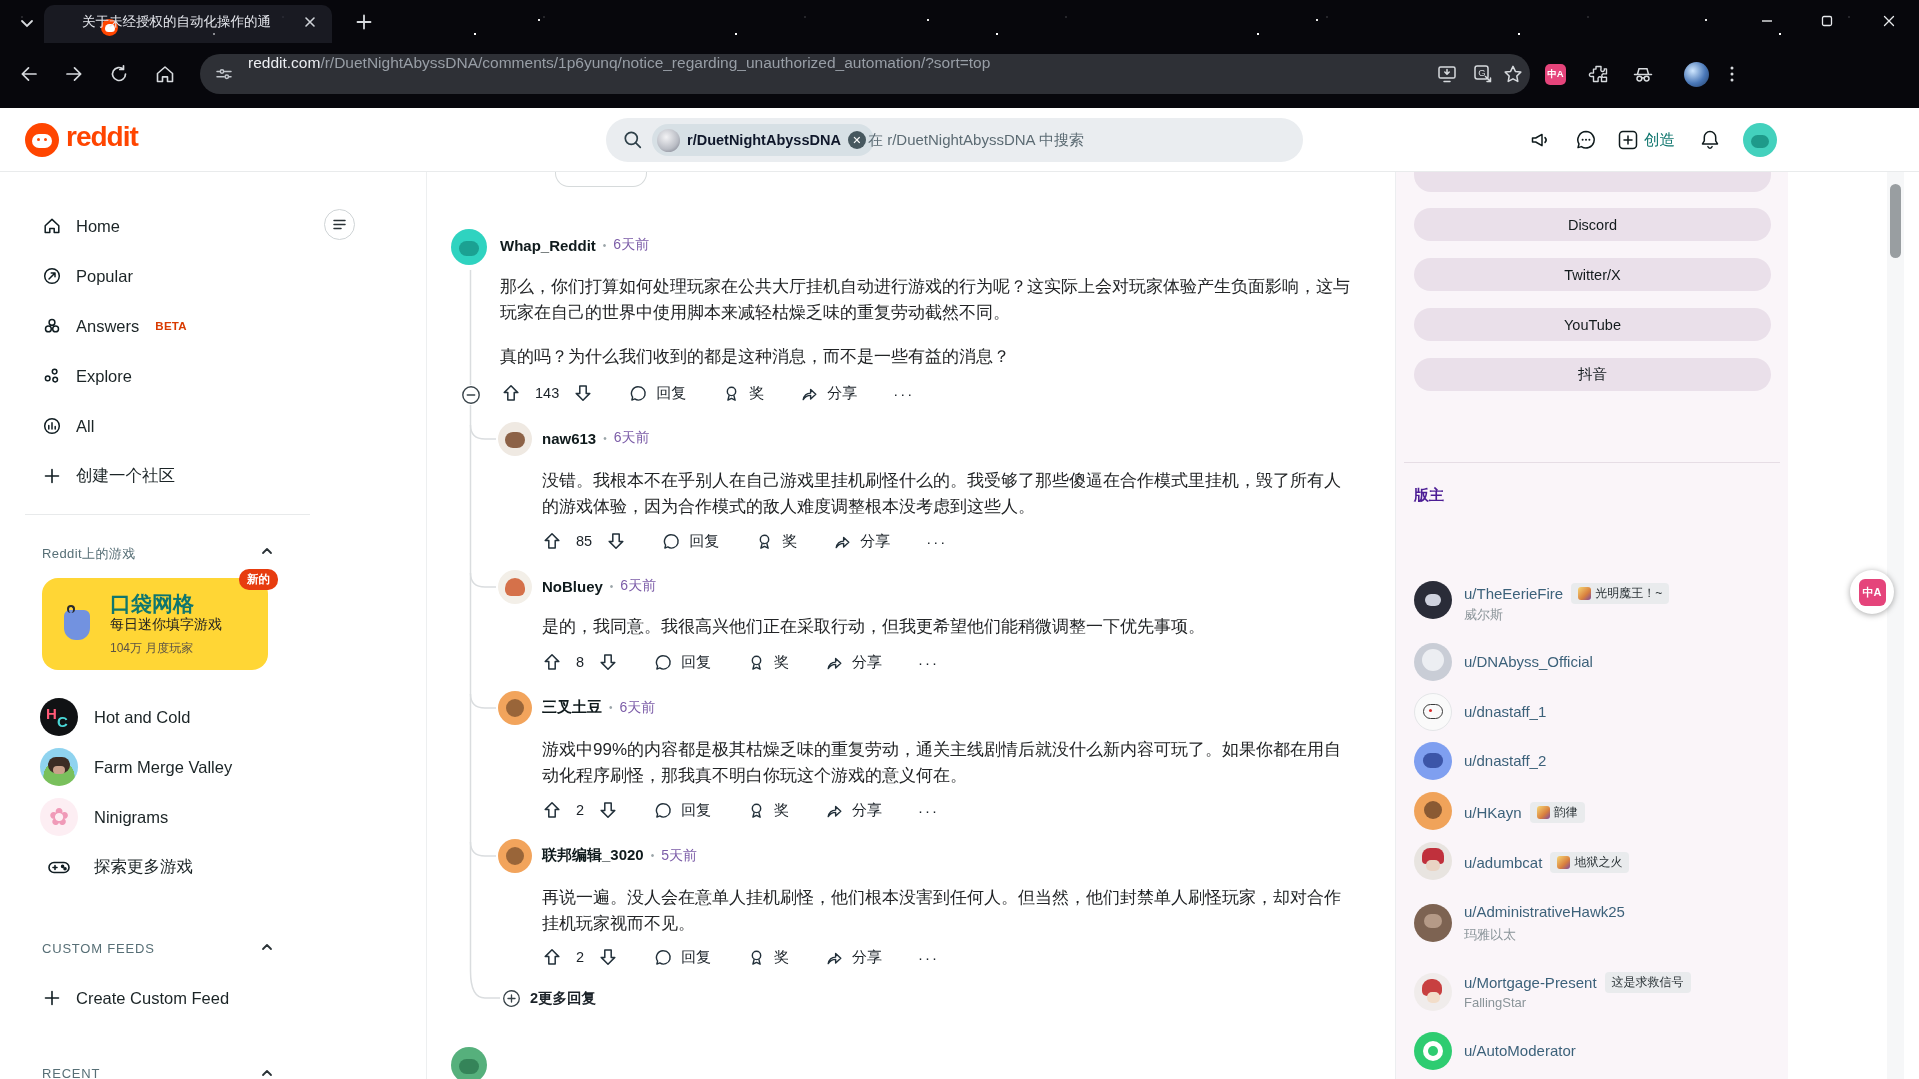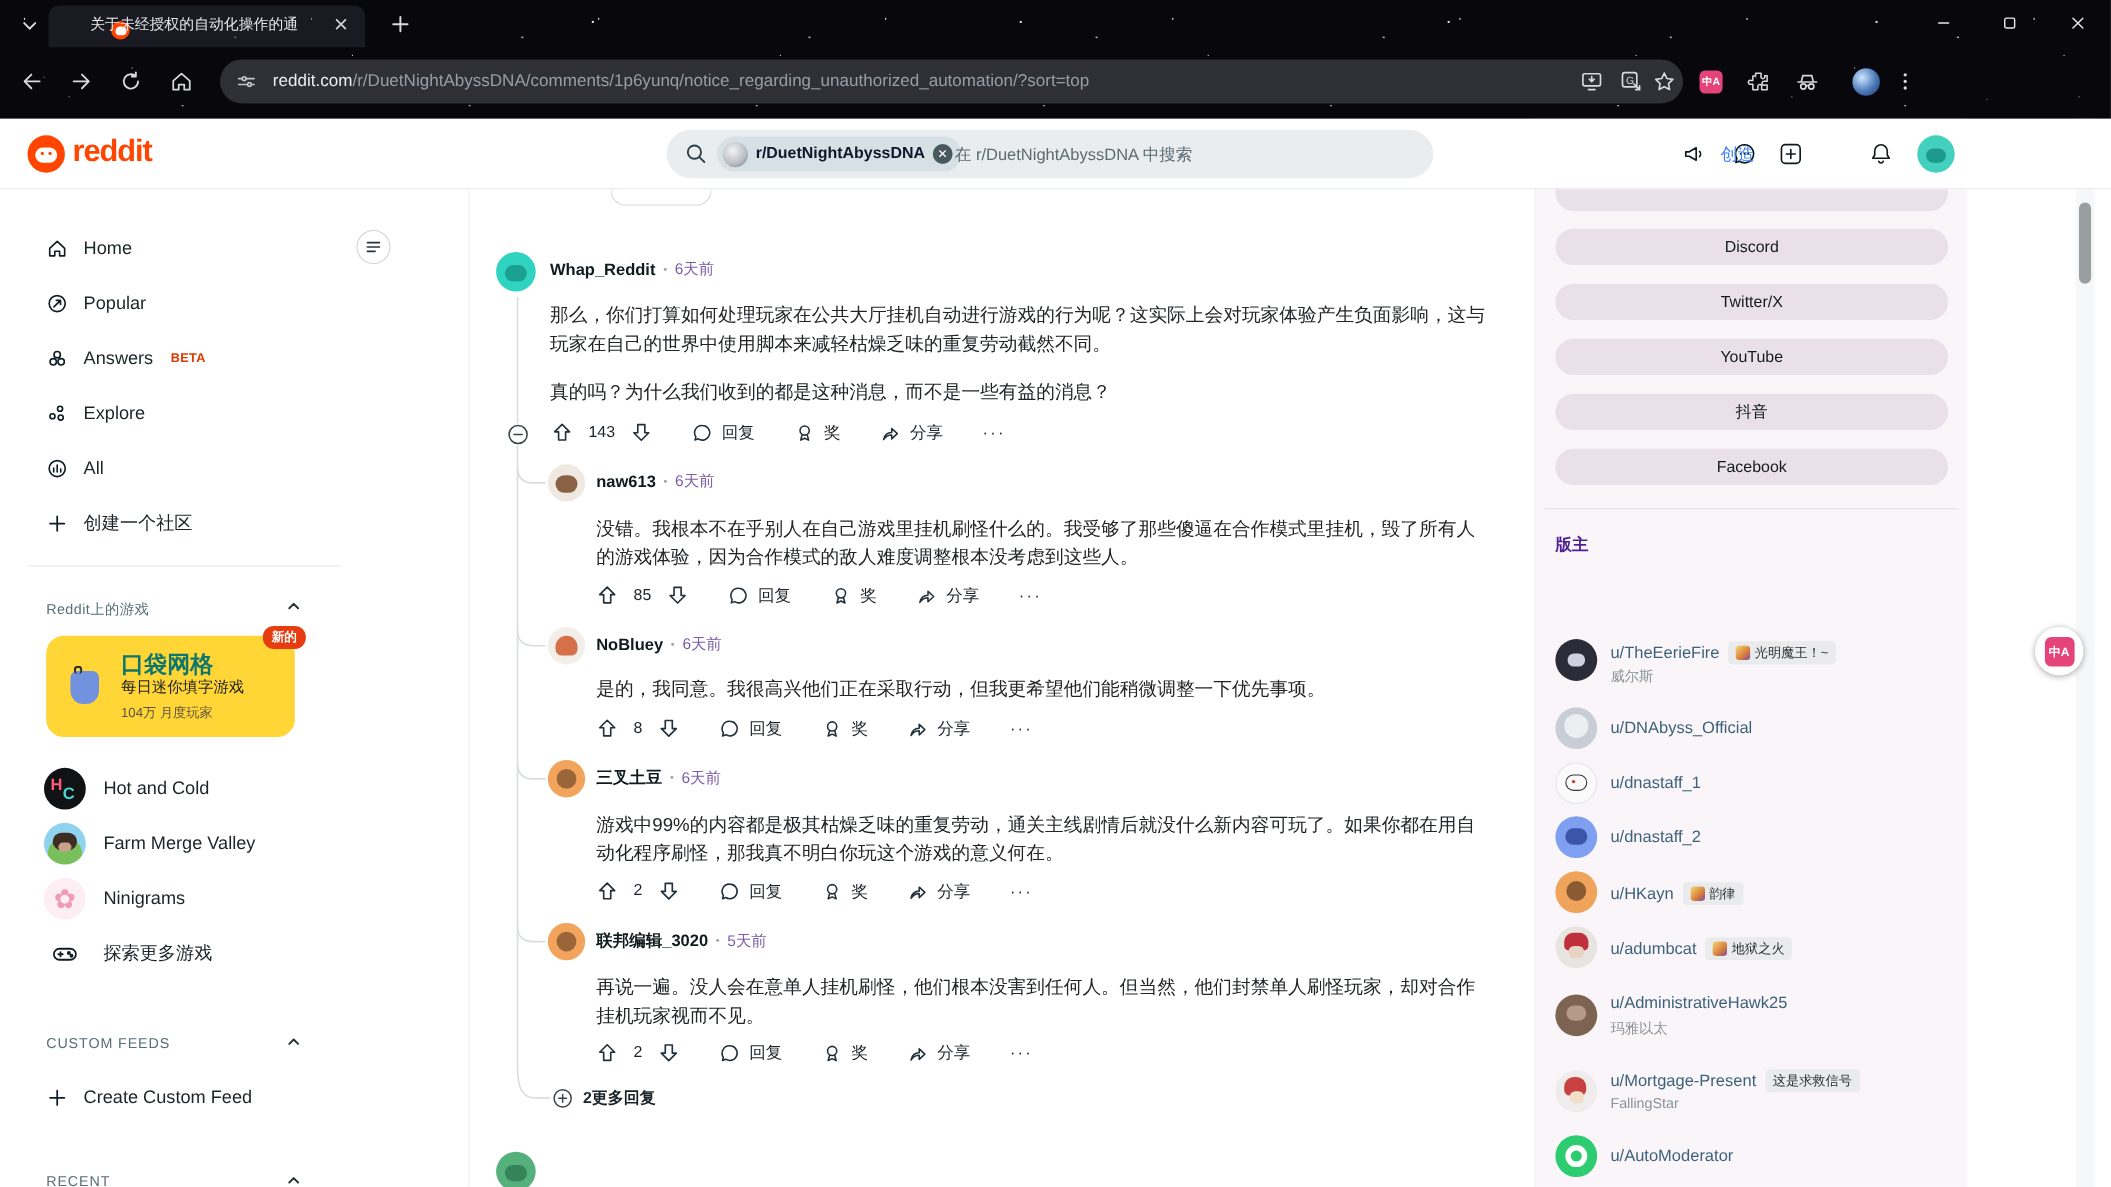--- a/index.html
+++ b/index.html
@@ -23,21 +23,21 @@
     radial-gradient(1.6px 1.6px at 150px 20px,rgba(255,255,255,.9) 50%,transparent 55%),
     radial-gradient(1px 1px at 250px 90px,rgba(255,255,255,.6) 50%,transparent 55%),
     radial-gradient(1.1px 1.1px at 320px 50px,#fff 50%,transparent 55%);
     background-size:389px 107px}
   .tabbg{position:absolute;left:44px;top:5px;width:288px;height:38px;border-radius:10px 10px 0 0;background:rgba(40,42,52,.55)}
   .tabtitle{position:absolute;left:82px;top:13px;width:208px;white-space:nowrap;overflow:hidden;
     font-size:13.5px;color:#e6e8ee}
   .favicon{position:absolute;left:57px;top:14px;width:17px;height:17px;border-radius:50%;background:#FF4500}
   .favicon i{position:absolute;left:3.5px;top:5px;width:10px;height:8px;border-radius:5px 5px 4px 4px;background:#fff}
   .wbtn{position:absolute;top:8px;width:30px;height:26px;display:flex;align-items:center;justify-content:center;color:#e8eaed}
-  .urlbar{position:absolute;left:200px;top:54px;width:1330px;height:40px;border-radius:20px;background:#2e3036;display:flex;align-items:center}
+  .urlbar{position:absolute;left:200px;top:54px;width:1330px;height:40px;border-radius:20px;background:#2e3036;display:flex;align-items:flex-start}
   .urltext{font-size:15.5px;white-space:nowrap;overflow:hidden;max-width:1150px}
   .urlhost{color:#eceef2}
   .urlpath{color:#989ea6}
   .pinkext{position:absolute;left:1545px;top:64px;width:21px;height:21px;border-radius:5px;background:#e5447b;
     color:#fff;font-size:9.5px;font-weight:bold;display:flex;align-items:center;justify-content:center}
   .chromeavatar{position:absolute;left:1684px;top:62px;width:25px;height:25px;border-radius:50%;
     background:radial-gradient(circle at 35% 35%,#cfe7ff,#4a78b8 55%,#203a62)}
 
   
   .page{position:absolute;top:108px;left:0;width:1919px;height:971px;background:#fff;overflow:hidden}
@@ -47,21 +47,21 @@
   .logoCircle b{position:absolute;left:12px;top:15px;width:3px;height:3px;border-radius:50%;background:#FF4500}
   .logoCircle s{position:absolute;left:19px;top:15px;width:3px;height:3px;border-radius:50%;background:#FF4500}
   .wordmark{position:absolute;left:66px;top:13px;font-size:28px;font-weight:bold;color:#FF4500;letter-spacing:-1px}
   .searchpill{position:absolute;left:606px;top:10px;width:697px;height:44px;border-radius:22px;background:#eaedf0;display:flex;align-items:center}
   .searchchip{position:absolute;left:46px;top:6px;height:32px;border-radius:16px;background:#d7e0e5;display:flex;align-items:center;padding:0 8px 0 5px;gap:7px}
   .chipavatar{width:23px;height:23px;border-radius:50%;background:radial-gradient(circle at 40% 35%,#f3f3f5,#b9bcc4 60%,#6e7280)}
   .chiptext{font-size:14.5px;font-weight:bold;color:#0f172a}
   .chipx{width:18px;height:18px;border-radius:50%;background:#47585f;color:#fff;font-size:11px;display:flex;align-items:center;justify-content:center}
   .searchph{position:absolute;left:262px;top:13px;font-size:15px;color:#5c6b73}
   .hicon{position:absolute;top:20px;color:#0f1a1c}
-  .createlabel{position:absolute;left:1564px;top:22px;font-size:15.5px;color:#3b82f6}
+  .createlabel{position:absolute;left:1644px;top:22px;font-size:15.5px;color:#0f766e}
   .snooavatar{position:absolute;left:1743px;top:15px;width:34px;height:34px;border-radius:50%;background:#43d1bd}
   .snooavatar i{position:absolute;left:8px;top:12px;width:18px;height:13px;border-radius:8px;background:#1e9a8a}
 
   
   .navitem{position:absolute;left:0;width:330px;height:40px;display:flex;align-items:center;gap:14px;padding-left:42px;
     font-size:16.5px;color:#1b2426;border-radius:8px}
   .beta{color:#d93a00;font-size:11.5px;font-weight:bold;margin-left:2px;letter-spacing:.3px}
   .sectlabel{position:absolute;left:42px;font-size:13px;letter-spacing:.4px;color:#576f76}
   .chev{position:absolute;color:#2a3236}
   .sdivider{position:absolute;left:25px;width:285px;height:1px;background:#e8eaeb}
@@ -661,23 +661,20 @@
     </div>
   <div class="rpill" style="top:150px">
       <span>Twitter/X</span>
     </div>
   <div class="rpill" style="top:200px">
       <span>YouTube</span>
     </div>
   <div class="rpill" style="top:250px">
       <span>抖音</span>
     </div>
-  <div class="rpill" style="top:300px">
-      <span>Facebook</span>
-    </div>
 
   <div class="rdivider"></div>
   <div class="modstitle">版主</div>
 
 
   <div class="modrow-avatar" style="top:473px;background:#2a2c38">
       <span style="position:absolute;left:11px;top:13px;width:16px;height:12px;border-radius:6px;background:#cfd2de"></span>
     </div>
   <div class="modname" style="top:475px">
       <span>u/TheEerieFire</span>

